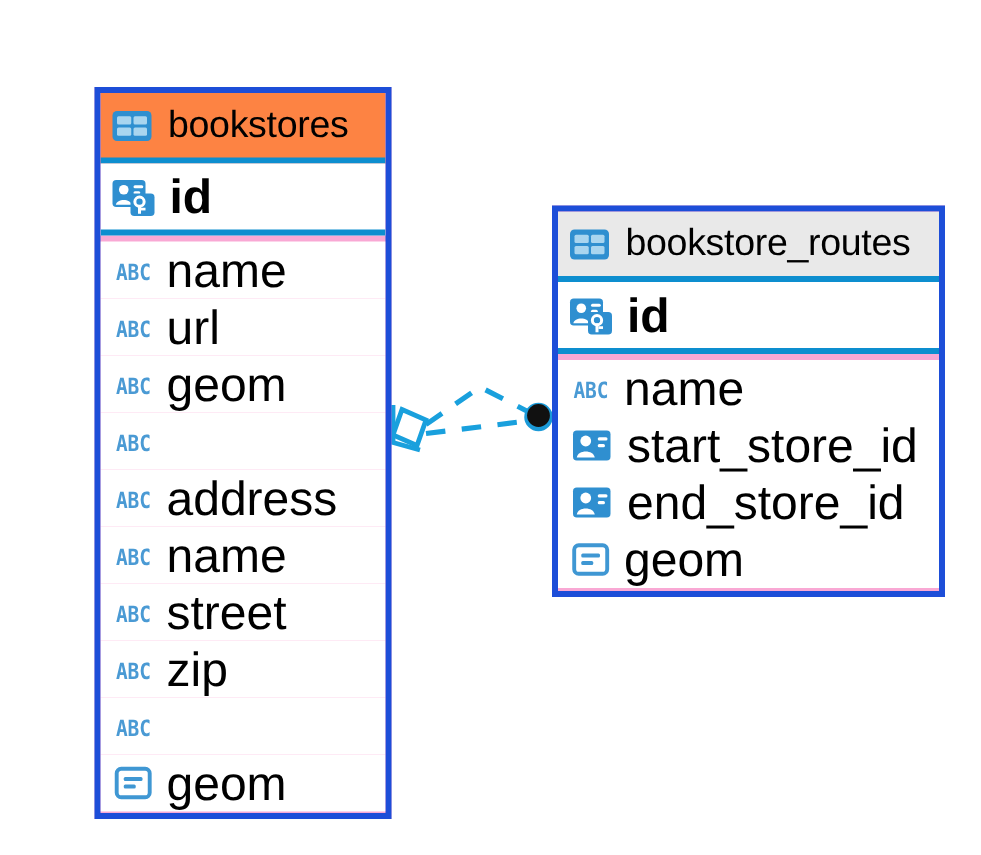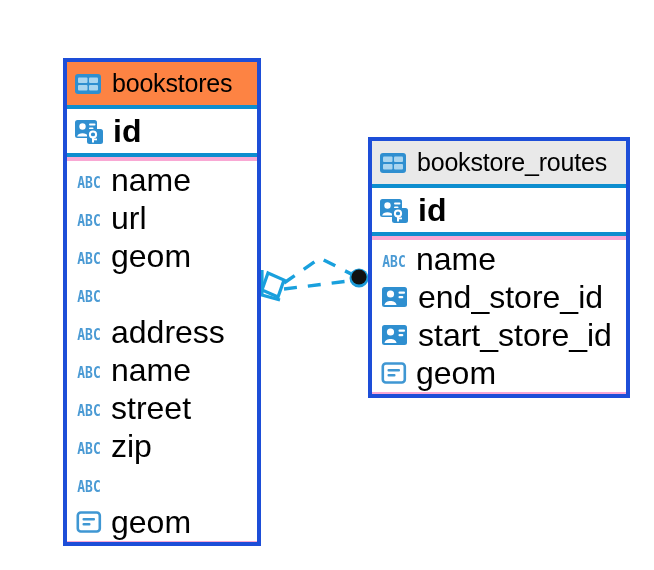--- a/index.html
+++ b/index.html
@@ -271,33 +271,33 @@
       <div class="field-row">
         <span class="icon fk-icon">
           <svg width="28" height="24" viewBox="0 0 28 24">
             <rect x="1" y="2" width="25" height="20" rx="2.5" fill="#2f8fd0"></rect>
             <circle cx="9.5" cy="9" r="3.6" fill="#ffffff"></circle>
             <path d="M 3.5 20 C 4.2 14.6 14.8 14.6 15.5 20 Z" fill="#ffffff"></path>
             <rect x="17.5" y="6.5" width="6.5" height="2.2" rx="1" fill="#ffffff"></rect>
             <rect x="17.5" y="11" width="4.8" height="2.2" rx="1" fill="#ffffff"></rect>
           </svg>
         </span>
-        <span class="field-label">end_store_id</span>
+        <span class="field-label">start_store_id</span>
       </div>
       <div class="field-row">
         <span class="icon fk-icon">
           <svg width="28" height="24" viewBox="0 0 28 24">
             <rect x="1" y="2" width="25" height="20" rx="2.5" fill="#2f8fd0"></rect>
             <circle cx="9.5" cy="9" r="3.6" fill="#ffffff"></circle>
             <path d="M 3.5 20 C 4.2 14.6 14.8 14.6 15.5 20 Z" fill="#ffffff"></path>
             <rect x="17.5" y="6.5" width="6.5" height="2.2" rx="1" fill="#ffffff"></rect>
             <rect x="17.5" y="11" width="4.8" height="2.2" rx="1" fill="#ffffff"></rect>
           </svg>
         </span>
-        <span class="field-label">start_store_id</span>
+        <span class="field-label">end_store_id</span>
       </div>
       <div class="field-row">
         <span class="icon geom-icon">
           <svg width="26" height="24" viewBox="0 0 26 24">
             <rect x="1.8" y="2.5" width="22" height="19" rx="3" fill="#ffffff" stroke="#3f97d3" stroke-width="2.6"></rect>
             <rect x="6.5" y="8" width="12.5" height="2.6" rx="1" fill="#3f97d3"></rect>
             <rect x="6.5" y="13" width="8" height="2.6" rx="1" fill="#3f97d3"></rect>
           </svg>
         </span>
         <span class="field-label">geom</span>

